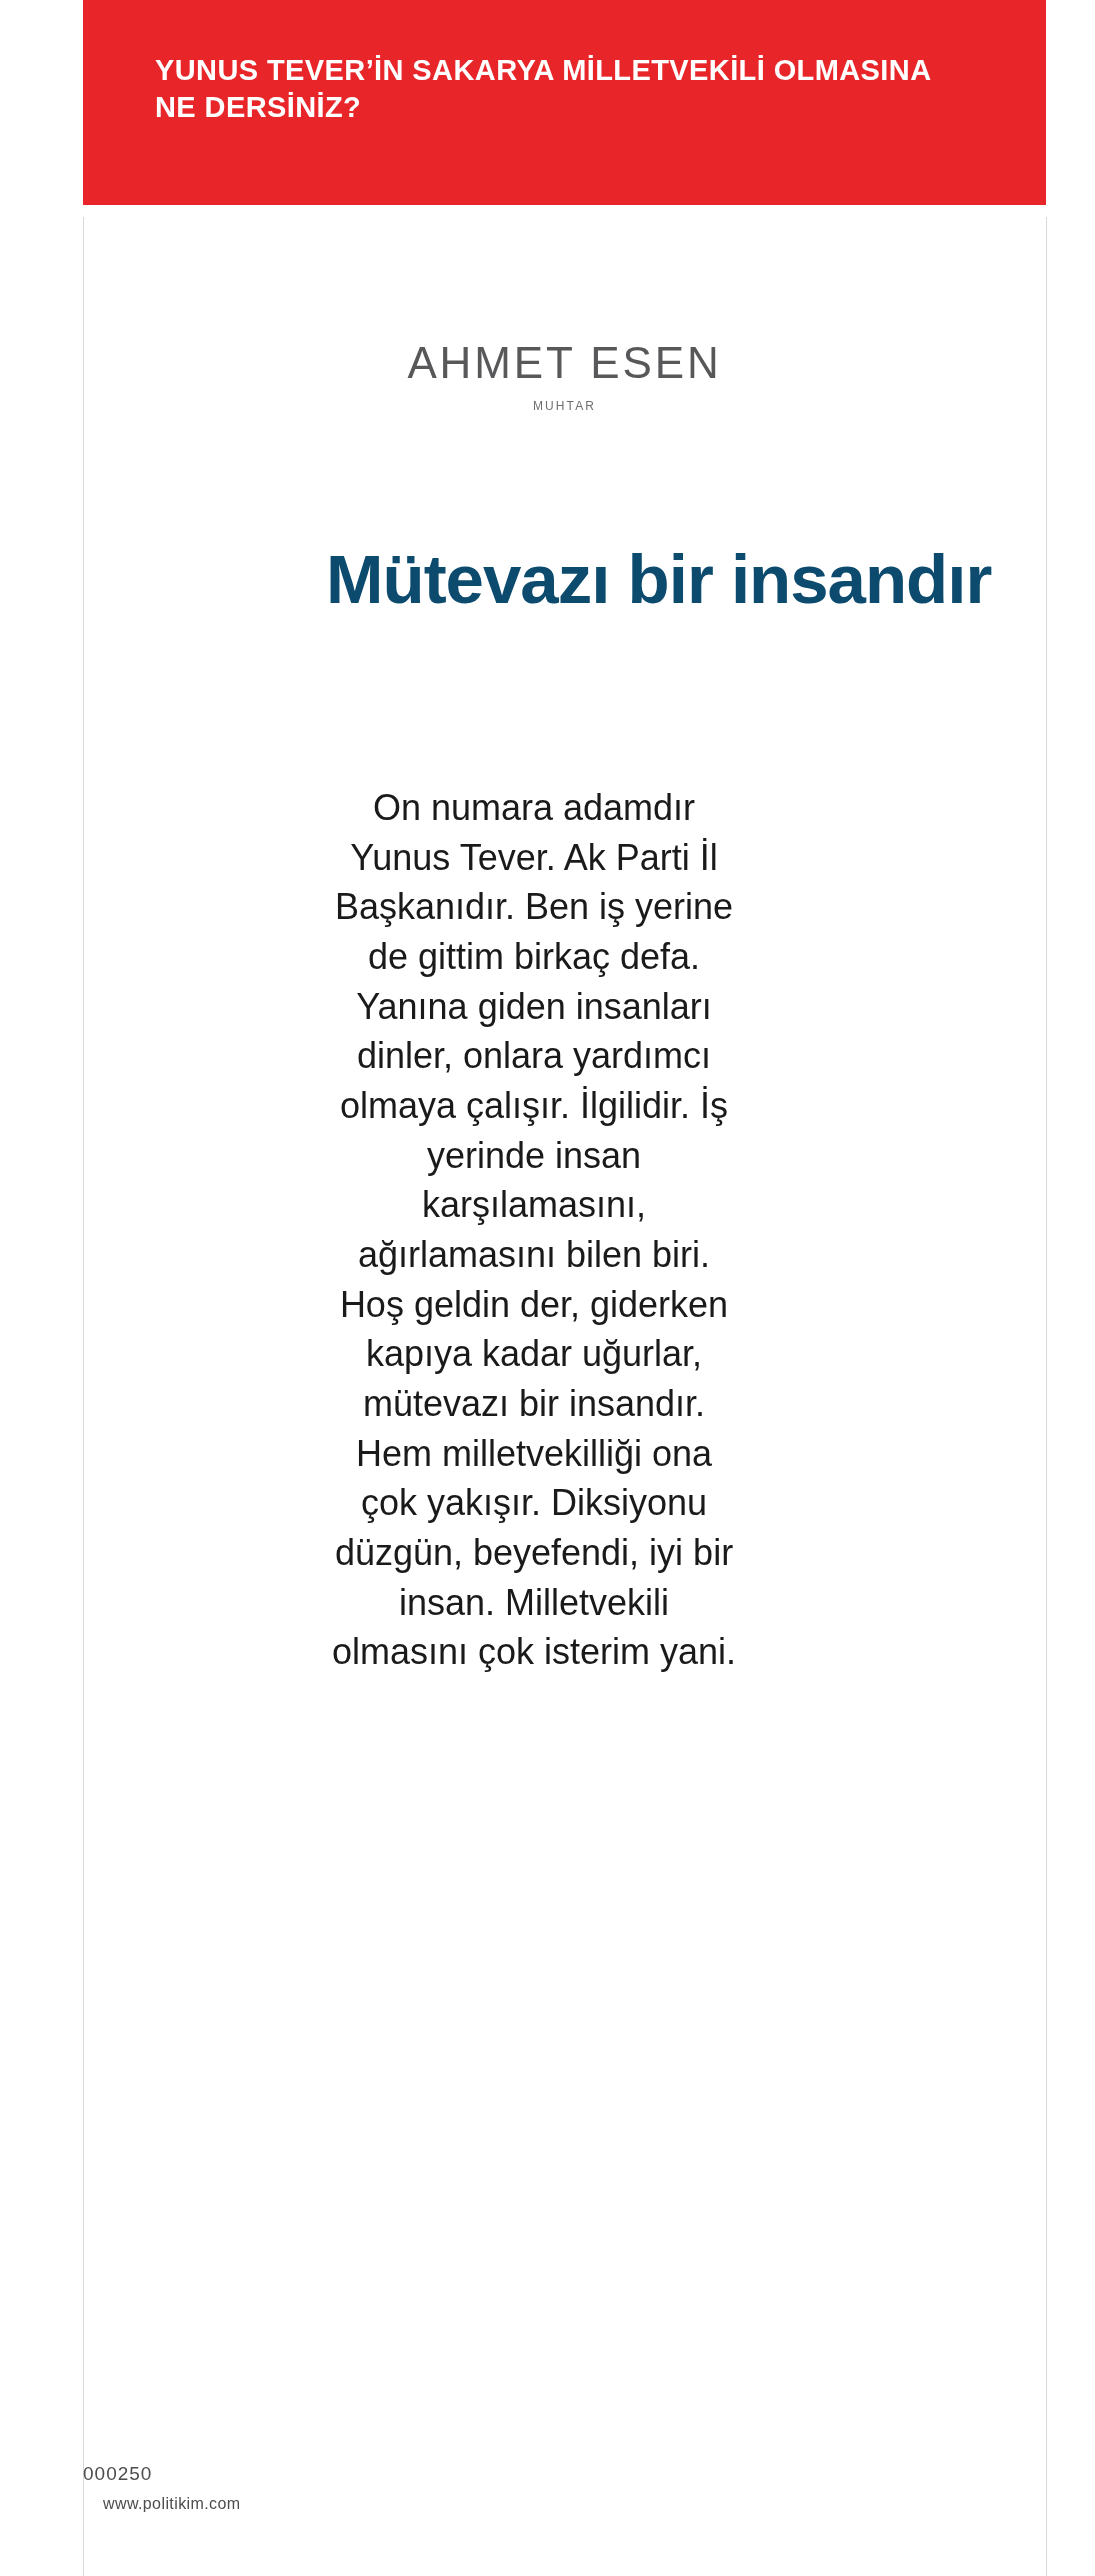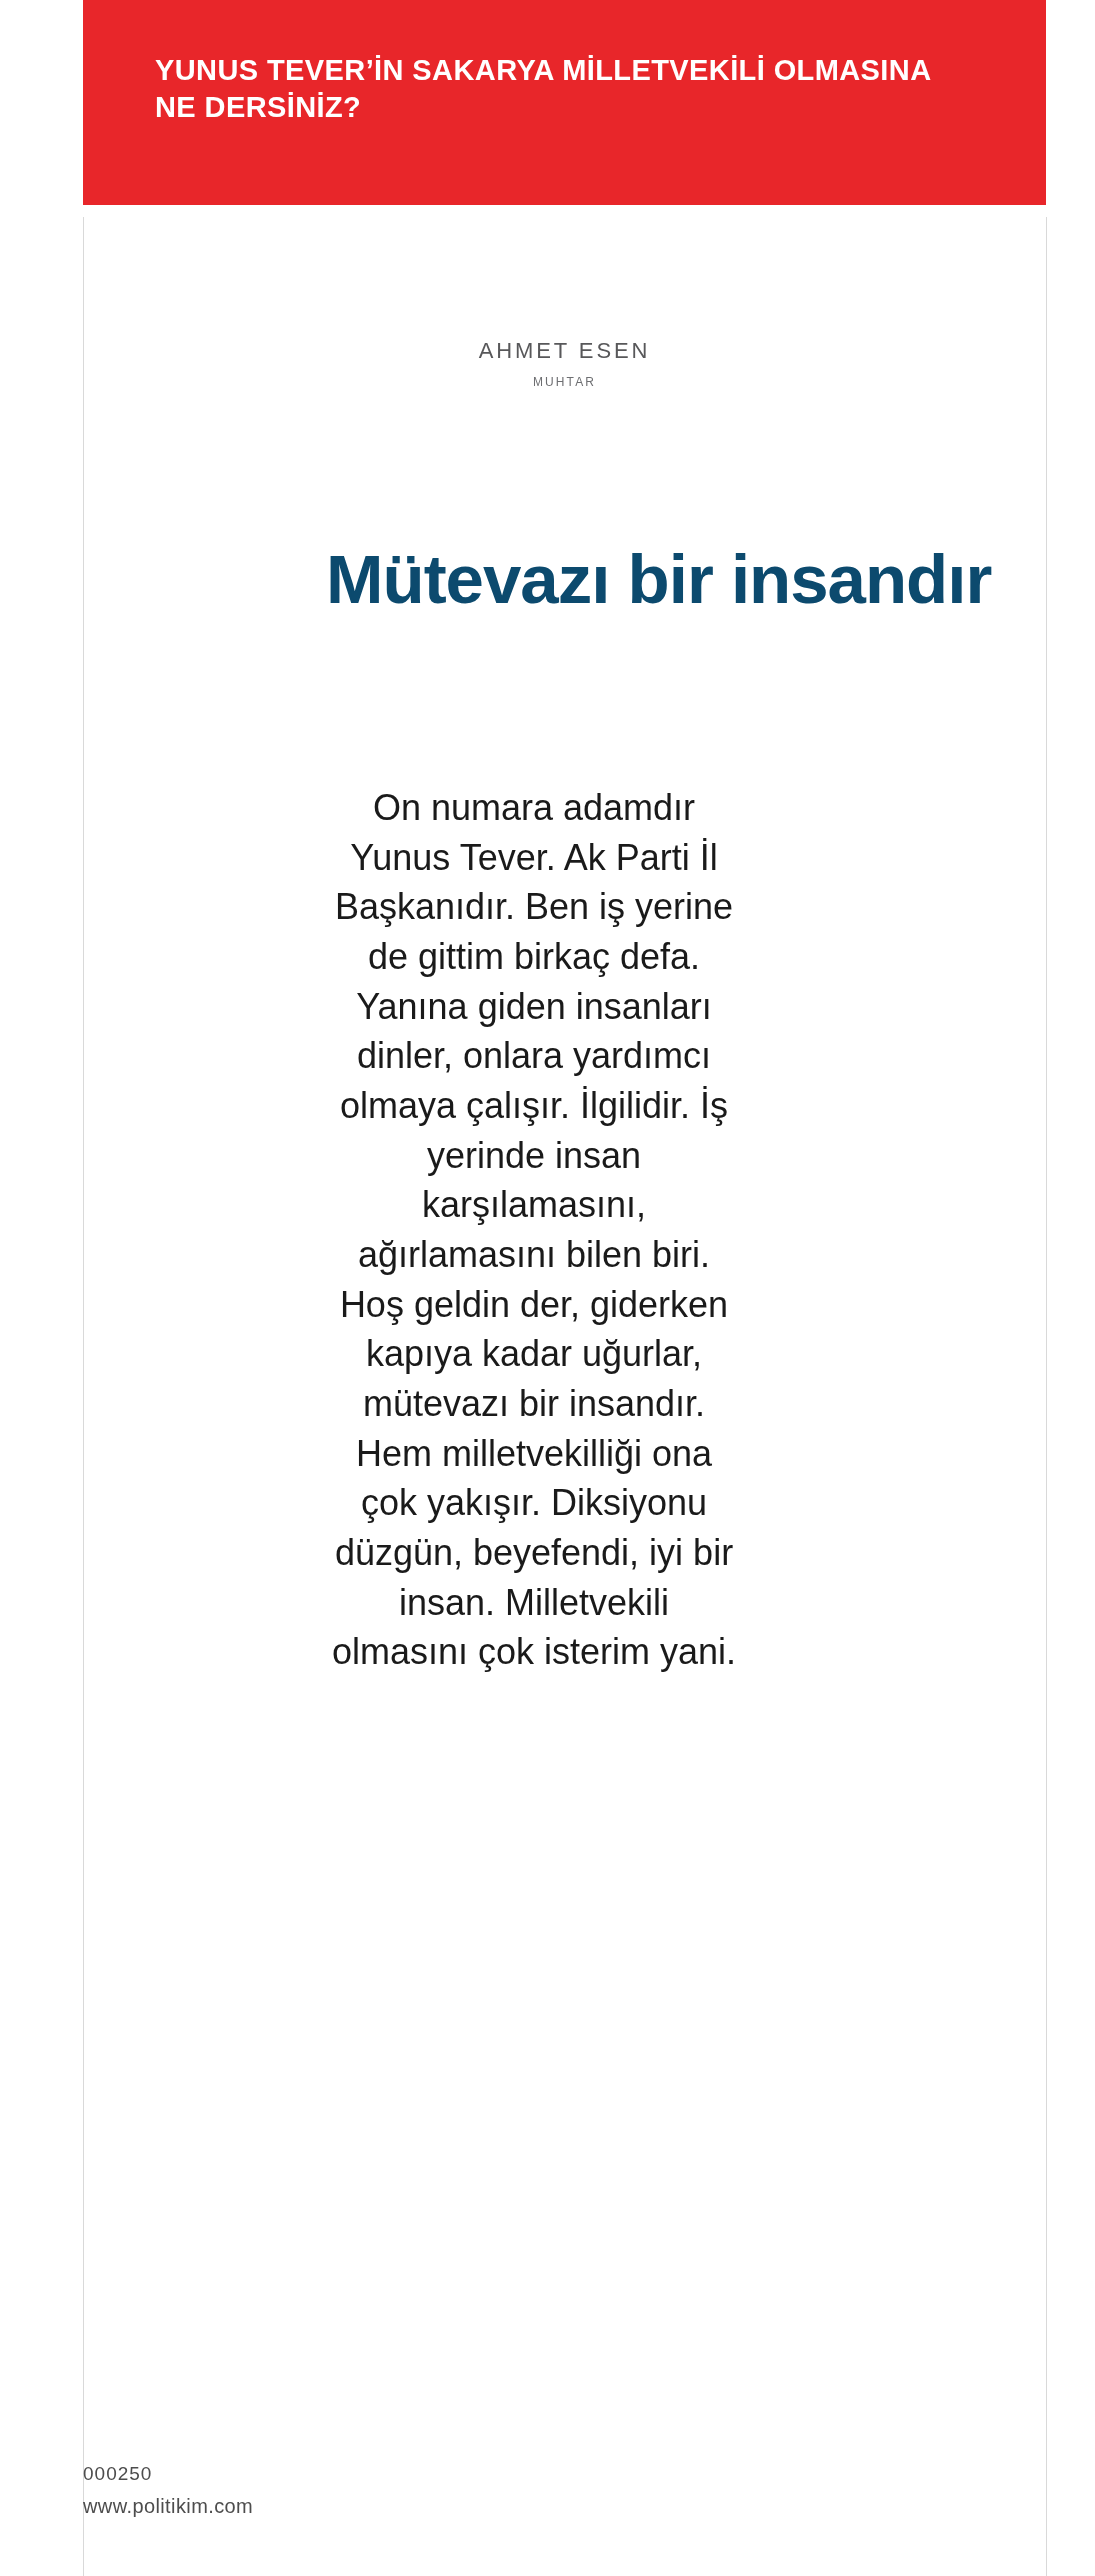--- a/index.html
+++ b/index.html
@@ -61,21 +61,21 @@
   
   .byline {
     position: absolute;
     left: 83px;
     top: 338px;
     width: 963px;
     text-align: center;
   }
   .byline-name {
     color: #58585a;
-    font-size: 22px;
+    font-size: 44px;
     letter-spacing: 2.9px;
     font-weight: normal;
   }
   .byline-role {
     margin-top: 10.5px;
     color: #6d6e71;
     font-size: 12px;
     letter-spacing: 2.1px;
   }
 
@@ -113,22 +113,23 @@
     width: 963px;
     text-align: left;
     color: #4d4d4d;
   }
   .footer-code {
     font-size: 19px;
     letter-spacing: 1px;
   }
   .footer-url {
     margin-top: 9.5px;
-    font-size: 20px;
+    font-size: 16px;
     letter-spacing: 0.4px;
+    margin-left: 20px;
   }
 </style>
 </head>
 <body>
 
 <div class="page">
 
   <div class="rule-left"></div>
   <div class="rule-right"></div>
 

